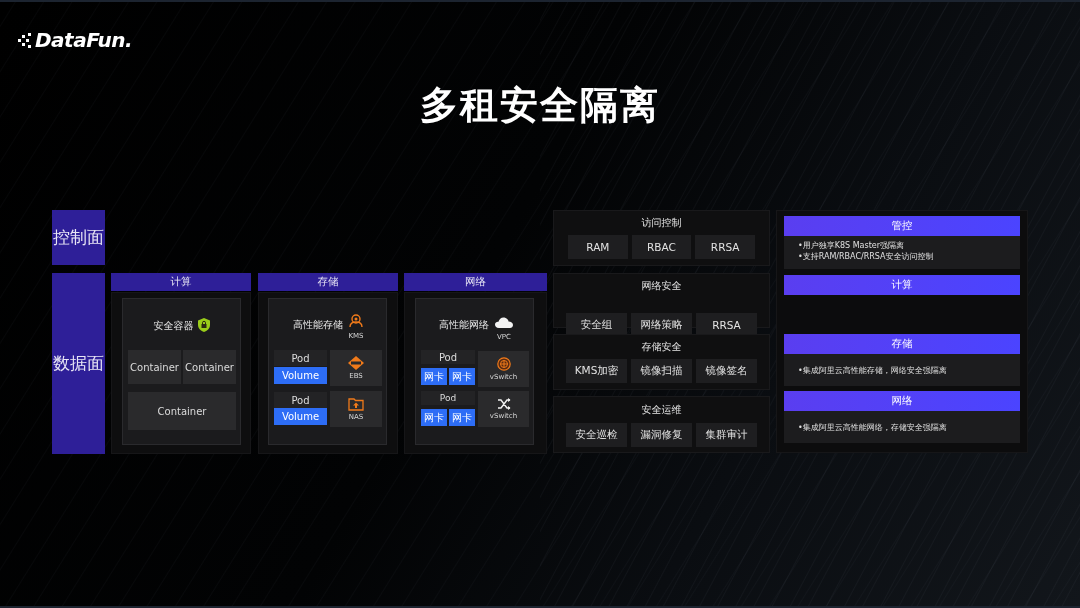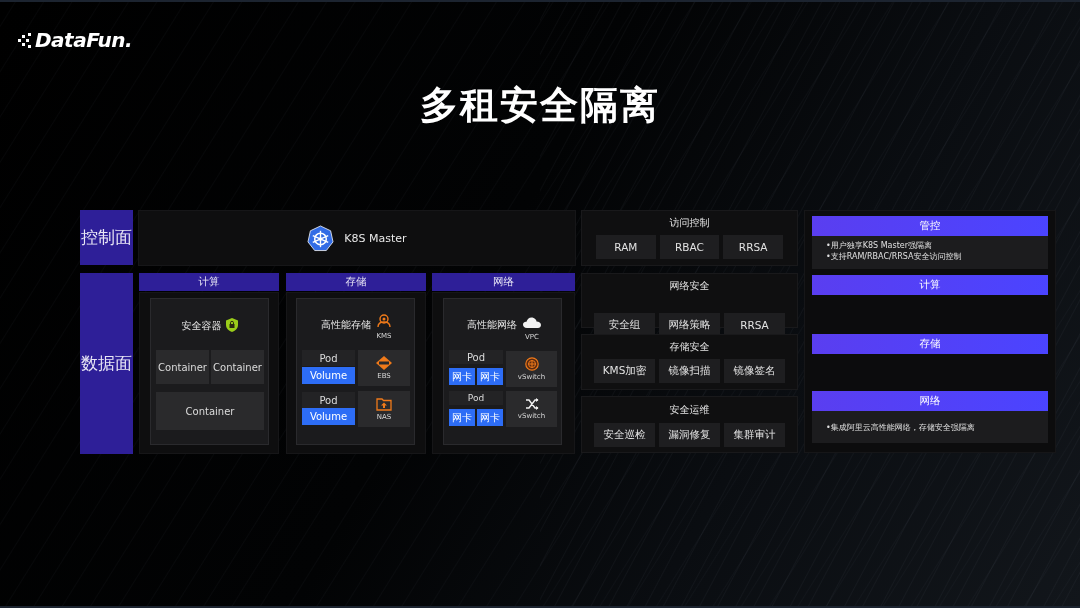--- a/index.html
+++ b/index.html
@@ -14,21 +14,21 @@
     background: repeating-linear-gradient(-62deg, transparent 0 14px, rgba(160,170,190,0.05) 15px, transparent 16px);
     pointer-events: none; }
 
   .logo { position: absolute; left: 18px; top: 26px; display: flex; align-items: center; gap: 3px; }
   .logo-dots { width: 14px; height: 14px; position: relative; }
   .logo-dots i { position: absolute; width: 3px; height: 3px; background: #fff; }
   .logo-text { font-family: "DejaVu Sans", sans-serif; font-weight: bold; font-style: italic; font-size: 20px; color: #fff; letter-spacing: -0.5px; }
 
   .title { position: absolute; left: 0; width: 1080px; top: 78px; text-align: center; font-size: 38px; font-weight: bold; color: #fff; letter-spacing: 2px; }
 
-  .abs { position: absolute; margin-left: 28px; }
+  .abs { position: absolute; }
   .lbl-purple { background: #2e1f98; color: #e8e6f5; font-size: 17px; display: flex; align-items: center; justify-content: center; }
   .panel { background: #0e0e0f; border: 1px solid #161618; }
   .card { background: #1b1b1d; border: 1px solid #2a2a2d; }
   .tile { background: #2a2a2c; color: #dcdcdc; font-size: 10px; display: flex; align-items: center; justify-content: center; }
   .blue { background: #2d6df6; color: #fff; font-size: 10px; display: flex; align-items: center; justify-content: center; }
   .cap { font-size: 10px; color: #e6e6e6; display: flex; align-items: center; justify-content: center; }
   .iconlbl { font-size: 7px; color: #d8d8d8; text-align: center; }
 
   .sec-group { background: #0f0f10; border: 1px solid #19191b; }
   .sec-title { font-size: 10px; color: #e4e4e4; text-align: center; }
@@ -52,35 +52,20 @@
       <i style="left:8px;top:6px"></i>
         <i style="left:10px;top:0"></i>
         <i style="left:10px;top:12px"></i>
     </div>
     <span class="logo-text">DataFun.</span>
   </div>
 
   <div class="title">多租安全隔离</div>
 
   <div class="abs lbl-purple" style="left:52px;top:208px;width:53px;height:55px;">控制面</div>
-  <div class="abs panel" style="left:110px;top:208px;width:438px;height:56px;display:flex;align-items:center;justify-content:center;gap:10px;">
-    <span style="display:inline-block;width:27px;height:27px;">
-      <svg width="27" height="27" viewBox="0 0 28 28">
-        <polygon points="14,1 24.5,6 27,17.5 20,26.5 8,26.5 1,17.5 3.5,6" fill="#326ce5" stroke="#fff" stroke-width="0.8"></polygon>
-        <circle cx="14" cy="14.5" r="6" fill="none" stroke="#fff" stroke-width="1.6"></circle>
-        <circle cx="14" cy="14.5" r="1.8" fill="#fff"></circle>
-        <g stroke="#fff" stroke-width="1.4">
-          <line x1="14" y1="6" x2="14" y2="23"></line>
-            <line x1="6" y1="11" x2="22" y2="18"></line>
-            <line x1="22" y1="11" x2="6" y2="18"></line>
-        </g>
-      </svg>
-    </span>
-    <span style="font-size:11px;color:#e8e8e8;">K8S Master</span>
-  </div>
 
   <div class="abs lbl-purple" style="left:52px;top:271px;width:53px;height:181px;">数据面</div>
 
   <div class="abs lbl-purple" style="left:111px;top:271px;width:140px;height:18px;font-size:10.5px;">计算</div>
   <div class="abs panel" style="left:111px;top:290px;width:140px;height:162px;"></div>
   <div class="abs card" style="left:122px;top:296px;width:119px;height:147px;"></div>
   <div class="abs cap" style="left:122px;top:315px;width:119px;height:18px;gap:4px;">
     <span>安全容器</span>
     <span>
       <svg width="12" height="14" viewBox="0 0 12 14">
@@ -199,18 +184,21 @@
 
   <div class="abs rp-head" style="left:784px;top:214px;width:236px;height:20px;">管控</div>
   <div class="abs rp-body" style="left:784px;top:234px;width:236px;height:33px;">
     <div>•用户独享K8S Master强隔离</div>
     <div>•支持RAM/RBAC/RRSA安全访问控制</div>
   </div>
 
   <div class="abs rp-head" style="left:784px;top:273px;width:236px;height:20px;">计算</div>
 
   <div class="abs rp-head" style="left:784px;top:332px;width:236px;height:20px;">存储</div>
+  <div class="abs rp-body single" style="left:784px;top:352px;width:236px;height:32px;">
+    <div>•集成阿里云高性能存储，网络安全强隔离</div>
+  </div>
 
   <div class="abs rp-head" style="left:784px;top:389px;width:236px;height:20px;">网络</div>
   <div class="abs rp-body single" style="left:784px;top:409px;width:236px;height:32px;">
     <div>•集成阿里云高性能网络，存储安全强隔离</div>
   </div>
 </div>
 
 </body></html>

